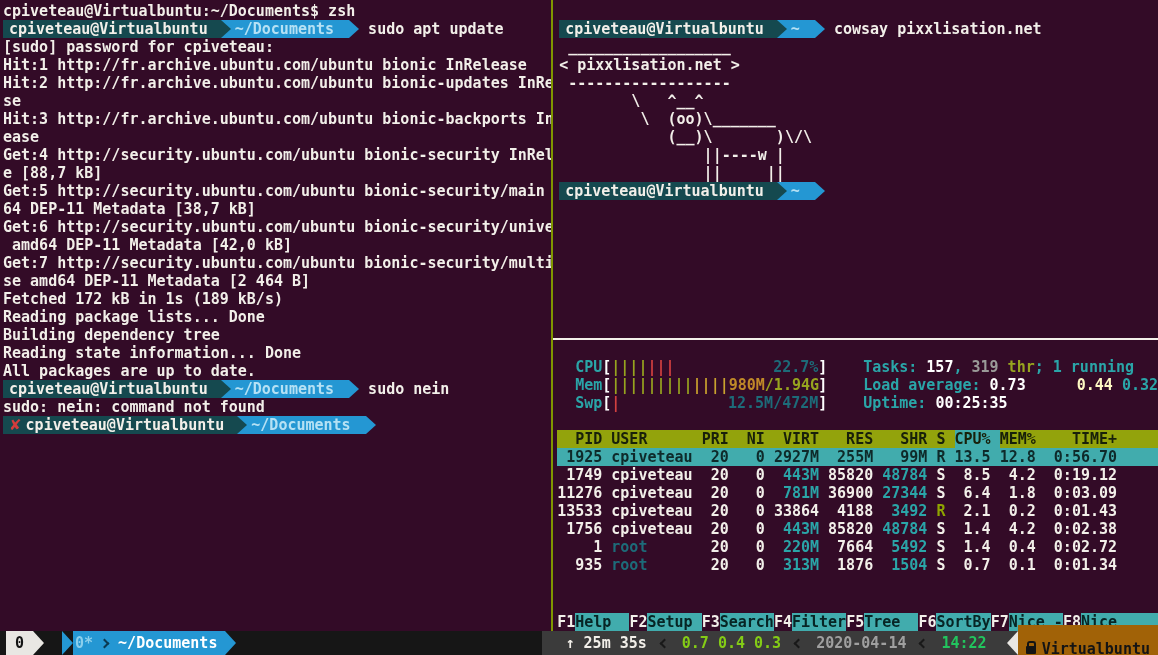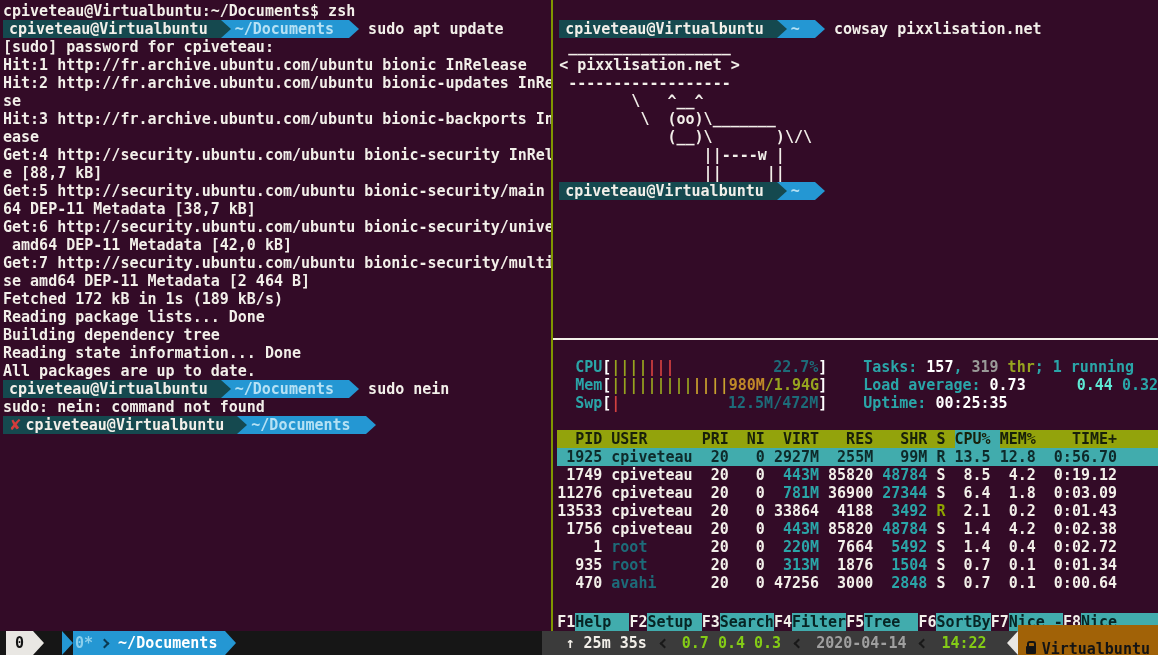--- a/index.html
+++ b/index.html
@@ -25,21 +25,21 @@
   .c-w    { color:#f2efe9; }
   .c-wb   { color:#ffffff; }
   .c-teal { color:#2aa5a8; }
   .c-dim  { color:#1d6b79; }
   .c-olive{ color:#97a41f; }
   .c-yellow{ color:#c9a22e; }
   .c-orange{ color:#c08a28; }
   .c-red  { color:#d24040; }
   .c-green{ color:#8fa400; }
   .c-gray { color:#9a9a98; }
-  .c-lgray{ color:#5eead4;margin-left:42px; }
+  .c-lgray{ color:#fef9c3;margin-left:42px; }
   .c-pale { color:#8ccfec; }
 
   
   .pseg-user { display:inline-block; background:#15494f; color:#f2efe9; padding:0 4px 0 6px; vertical-align:top; }
   .pseg-path { display:inline-block; background:#2497d3; color:#b5e1f4; padding-right:6px; vertical-align:top; }
   .arr { display:inline-block; width:0; height:0; vertical-align:top;
          border-top:9px solid transparent; border-bottom:9px solid transparent; }
   .arr-teal  { border-left:10px solid #15494f; margin-right:4px; }
   .arr-blue  { border-left:10px solid #2497d3; }
   .errx { color:#d23c3c; font-family:"DejaVu Sans", sans-serif; padding-right:4px; }
@@ -72,21 +72,21 @@
   .sb-win-body { background:#2497d3; line-height:24px; display:flex; align-items:center; padding:0 8px 0 2px; }
   .sb-path { color:#ffffff; margin-left:8px; }
   .chev-r { display:inline-block; width:7px; height:7px; margin:0 2px 0 8px;
             border-top:2px solid #0b3a52; border-right:2px solid #0b3a52; transform:rotate(45deg); }
   .sb-right { margin-left:auto; background:#3b3b3b; display:flex; align-items:center; padding-left:14px; }
   .sb-item { margin:0 10px; }
   .chev-l { display:inline-block; width:7px; height:7px; margin:0 4px;
             border-left:2px solid #191919; border-bottom:2px solid #191919; transform:rotate(45deg); }
   .c-load { color:#84cc16; }
   .c-date { color:#a0a0a0; }
-  .c-time { color:#84cc16;text-align:right; }
+  .c-time { color:#22c55e;text-align:right; }
   .sb-arr-whitel { display:inline-block; width:0; height:0; align-self:center;
                    border-top:12px solid transparent; border-bottom:12px solid transparent;
                    border-right:11px solid #e9e7e3; margin-left:10px; }
   .sb-host { background:#a16207; color:#141414; line-height:24px; padding:12px 8px 0 6px; display:flex; align-items:center; }
   .lock-icon { position:relative; display:inline-block; width:10px; height:8px; background:#141414;
                border-radius:1px; margin:2px 6px 0 2px; }
   .lock-icon::before { content:""; position:absolute; left:1px; top:-5px; width:5px; height:5px;
                        border:2px solid #141414; border-bottom:none; border-radius:3px 3px 0 0; }
 </style>
 </head>
@@ -151,21 +151,20 @@
         </div>
         <div id="htop-table">
             <div class="tline hrow"><span>  PID </span><span>USER      </span><span>PRI </span><span> NI </span><span> VIRT </span><span>  RES </span><span>  SHR </span><span>S </span><span class="hdr-sort">CPU% </span><span>MEM% </span><span>   TIME+</span></div>
             <div class="tline prow sel"><span> 1925 </span><span>cpiveteau </span><span> 20 </span><span>  0 </span><span>2927M </span><span> 255M </span><span>  99M </span><span>R </span><span>13.5 </span><span>12.8 </span><span> 0:56.70</span></div>
             <div class="tline prow"><span class="c-w"> 1749 </span><span class="c-w">cpiveteau </span><span class="c-w"> 20 </span><span class="c-w">  0 </span><span class="c-teal"> 443M </span><span class="c-w">85820 </span><span class="c-teal">48784 </span><span class="c-w">S </span><span class="c-w"> 8.5 </span><span class="c-w"> 4.2 </span><span class="c-w"> 0:19.12</span></div>
             <div class="tline prow"><span class="c-w">11276 </span><span class="c-w">cpiveteau </span><span class="c-w"> 20 </span><span class="c-w">  0 </span><span class="c-teal"> 781M </span><span class="c-w">36900 </span><span class="c-teal">27344 </span><span class="c-w">S </span><span class="c-w"> 6.4 </span><span class="c-w"> 1.8 </span><span class="c-w"> 0:03.09</span></div>
             <div class="tline prow"><span class="c-w">13533 </span><span class="c-w">cpiveteau </span><span class="c-w"> 20 </span><span class="c-w">  0 </span><span class="c-w">33864 </span><span class="c-w"> 4188 </span><span class="c-teal"> 3492 </span><span class="c-green">R </span><span class="c-w"> 2.1 </span><span class="c-w"> 0.2 </span><span class="c-w"> 0:01.43</span></div>
             <div class="tline prow"><span class="c-w"> 1756 </span><span class="c-w">cpiveteau </span><span class="c-w"> 20 </span><span class="c-w">  0 </span><span class="c-teal"> 443M </span><span class="c-w">85820 </span><span class="c-teal">48784 </span><span class="c-w">S </span><span class="c-w"> 1.4 </span><span class="c-w"> 4.2 </span><span class="c-w"> 0:02.38</span></div>
             <div class="tline prow"><span class="c-w">    1 </span><span class="c-dim">root      </span><span class="c-w"> 20 </span><span class="c-w">  0 </span><span class="c-teal"> 220M </span><span class="c-w"> 7664 </span><span class="c-teal"> 5492 </span><span class="c-w">S </span><span class="c-w"> 1.4 </span><span class="c-w"> 0.4 </span><span class="c-w"> 0:02.72</span></div>
             <div class="tline prow"><span class="c-w">  935 </span><span class="c-dim">root      </span><span class="c-w"> 20 </span><span class="c-w">  0 </span><span class="c-teal"> 313M </span><span class="c-w"> 1876 </span><span class="c-teal"> 1504 </span><span class="c-w">S </span><span class="c-w"> 0.7 </span><span class="c-w"> 0.1 </span><span class="c-w"> 0:01.34</span></div>
-            <div class="tline prow"><span class="c-w">  470 </span><span class="c-dim">avahi     </span><span class="c-w"> 20 </span><span class="c-w">  0 </span><span class="c-w">47256 </span><span class="c-w"> 3000 </span><span class="c-teal"> 2848 </span><span class="c-w">S </span><span class="c-w"> 0.7 </span><span class="c-w"> 0.1 </span><span class="c-w"> 0:00.64</span></div>
           </div>
         <div class="fbar" id="htop-fbar"><span class="fk-num">F1</span><span class="fk-label">Help  </span><span class="fk-num">F2</span><span class="fk-label">Setup </span><span class="fk-num">F3</span><span class="fk-label">Search</span><span class="fk-num">F4</span><span class="fk-label">Filter</span><span class="fk-num">F5</span><span class="fk-label">Tree  </span><span class="fk-num">F6</span><span class="fk-label">SortBy</span><span class="fk-num">F7</span><span class="fk-label">Nice -</span><span class="fk-num">F8</span><span class="fk-label">Nice</span></div>
       </div>
     </div>
   </div>
 
   <div class="status-bar">
     <div class="sb-left">
       <span class="sb-session"><span>0</span></span>
       <span class="sb-arr sb-arr-white"></span>

